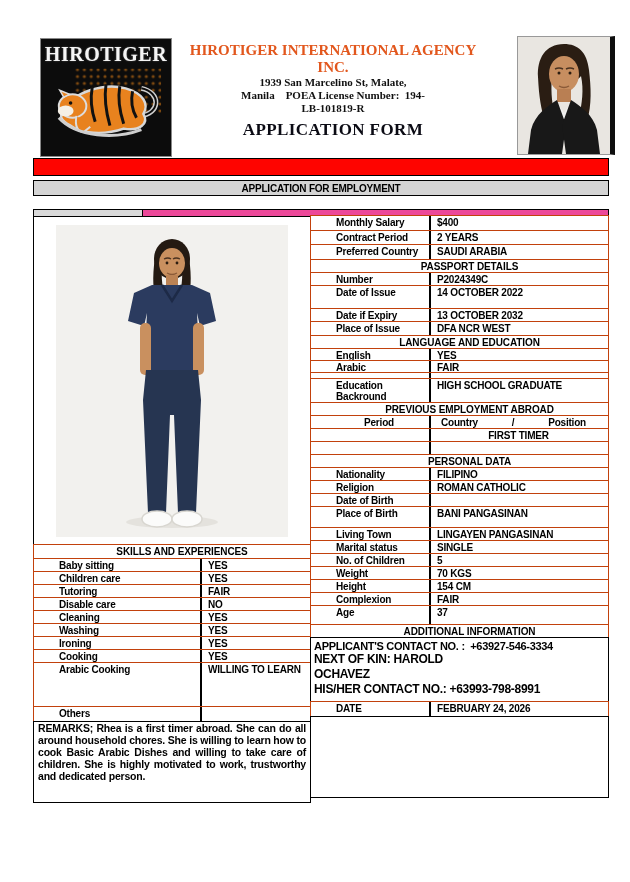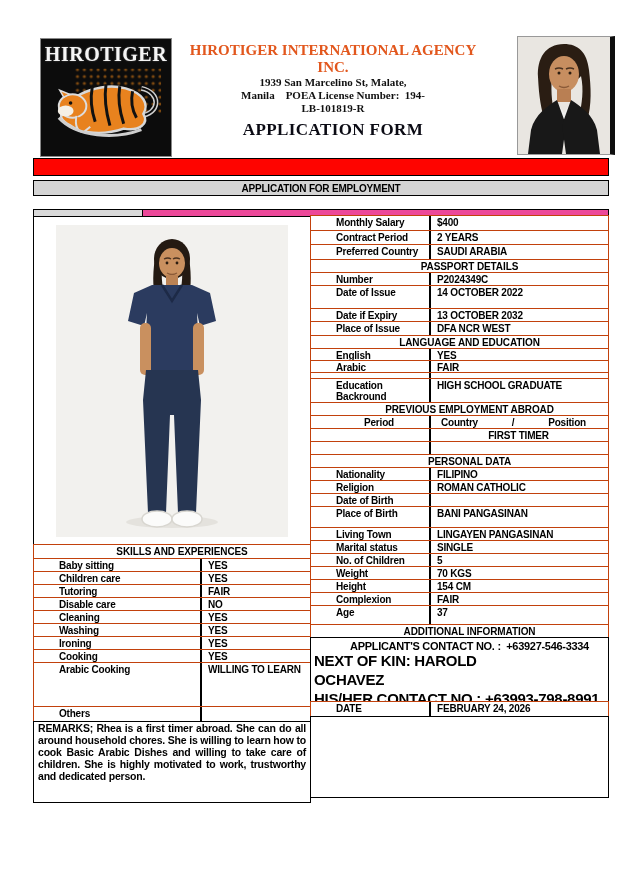--- a/index.html
+++ b/index.html
@@ -49,22 +49,22 @@
   .skl .lab{width:148px;}
   .photocell{height:329px;border:1px solid #000;display:flex;align-items:center;
        justify-content:center;background:#fff;box-sizing:border-box;flex:none;}
   .remarks{height:82px;border:1px solid #000;margin-top:-1px;box-sizing:border-box;
        padding:1px 4px;font-size:10.5px;line-height:1.14;letter-spacing:-.2px;
        text-align:justify;background:#fff;flex:none;}
   .remarks-right{height:82px;border:1px solid #000;margin-top:-1px;box-sizing:border-box;
        background:#fff;flex:none;}
   .contact{height:65px;border:1px solid #000;margin-top:-1px;box-sizing:border-box;
        padding:2px 2px 0 3px;background:#fff;flex:none;}
-  .contact .c1{font-size:11px;letter-spacing:-.3px;white-space:pre-wrap;margin-left:36px;}
-  .contact .c2{font-size:15px;letter-spacing:-.3px;line-height:1.25;}
+  .contact .c1{font-size:11px;letter-spacing:-.3px;white-space:pre-wrap;}
+  .contact .c2{font-size:12px;letter-spacing:-.3px;line-height:1.25;}
   .pre{white-space:pre-wrap;}
 </style>
 </head>
 <body>
 
 <div class="page">
 
   <div class="logo">
     <div class="logo-text">HIROTIGER</div>
     <svg width="118" height="82" viewBox="0 0 120 82">

